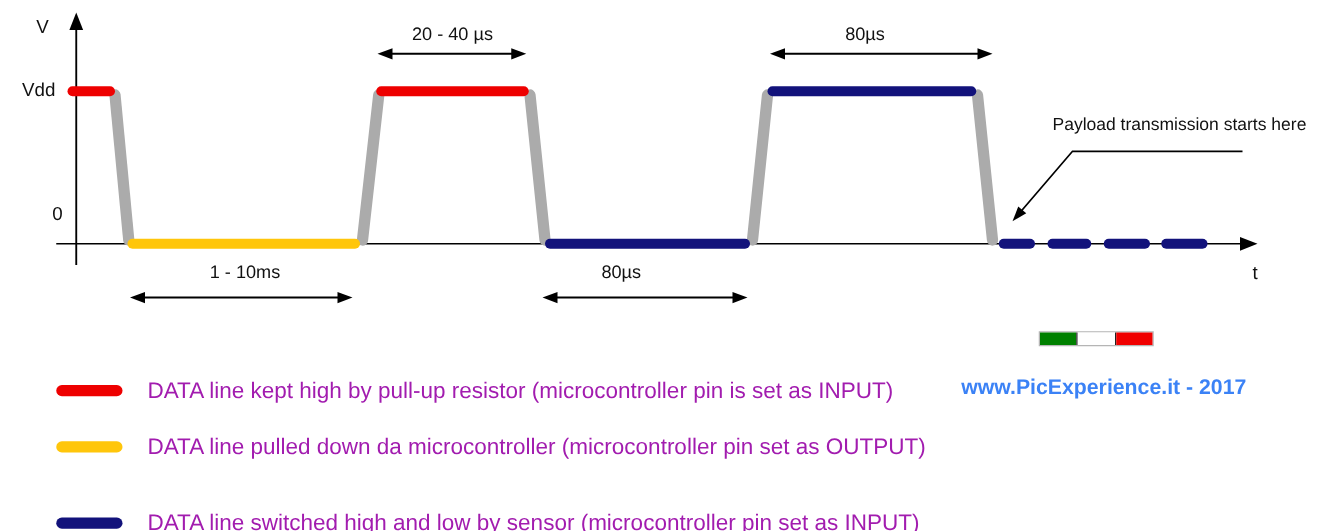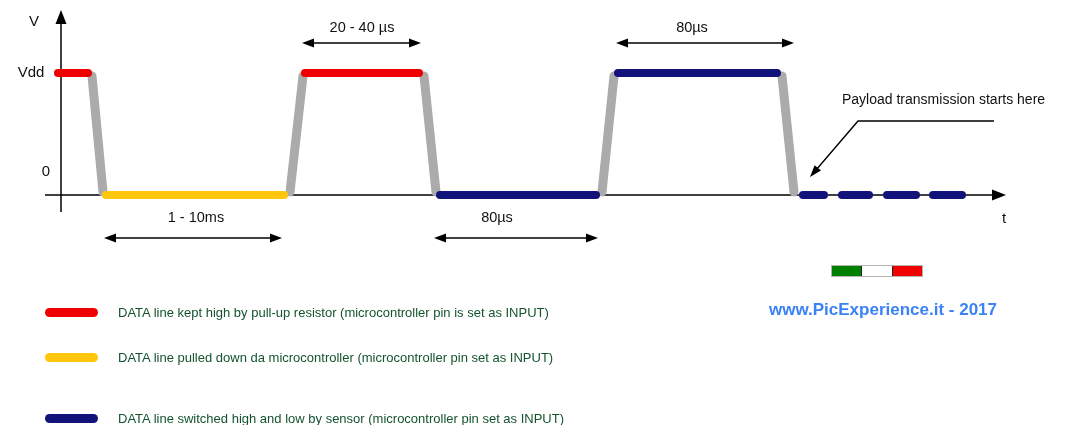--- a/index.html
+++ b/index.html
@@ -12,21 +12,21 @@
   .axis-label{font-size:15px;}
   .dim-label{font-size:14.5px;}
   .note-label{font-size:14px;}
 
   .legend{position:absolute;left:0;top:0;}
   .legend-row{position:absolute;left:45px;height:20px;display:flex;align-items:center;}
   .legend-row .swatch{
     width:53px;height:9px;border-radius:5px;flex:0 0 auto;
   }
   .legend-row .legend-text{
-    margin-left:20px;font-size:13px;color:#14532d;white-space:nowrap;
+    margin-left:20px;font-size:18px;color:#a21caf;white-space:nowrap;
   }
   .row-1{top:302px;}
   .row-2{top:347px;}
   .row-3{top:408px;}
 
   .flag{
     position:absolute;left:831px;top:265px;width:90px;height:10px;
     display:flex;border:1px solid #b5b5b5;
   }
   .flag .band{flex:1 1 0;}
@@ -116,21 +116,21 @@
     </g>
   </svg>
 
   <div class="legend">
     <div class="legend-row row-1">
       <span class="swatch" style="background-color: rgb(238, 0, 0);"></span>
       <span class="legend-text">DATA line kept high by pull-up resistor (microcontroller pin is set as INPUT)</span>
     </div>
     <div class="legend-row row-2">
       <span class="swatch" style="background-color: rgb(255, 198, 11);"></span>
-      <span class="legend-text">DATA line pulled down da microcontroller (microcontroller pin set as INPUT)</span>
+      <span class="legend-text">DATA line pulled down da microcontroller (microcontroller pin set as OUTPUT)</span>
     </div>
     <div class="legend-row row-3">
       <span class="swatch" style="background-color: rgb(18, 18, 123);"></span>
       <span class="legend-text">DATA line switched high and low by sensor (microcontroller pin set as INPUT)</span>
     </div>
   </div>
 
   <div class="flag">
     <span class="band" style="background-color: rgb(0, 128, 0);"></span>
     <span class="band band-white" style="background-color: rgb(255, 255, 255);"></span>

